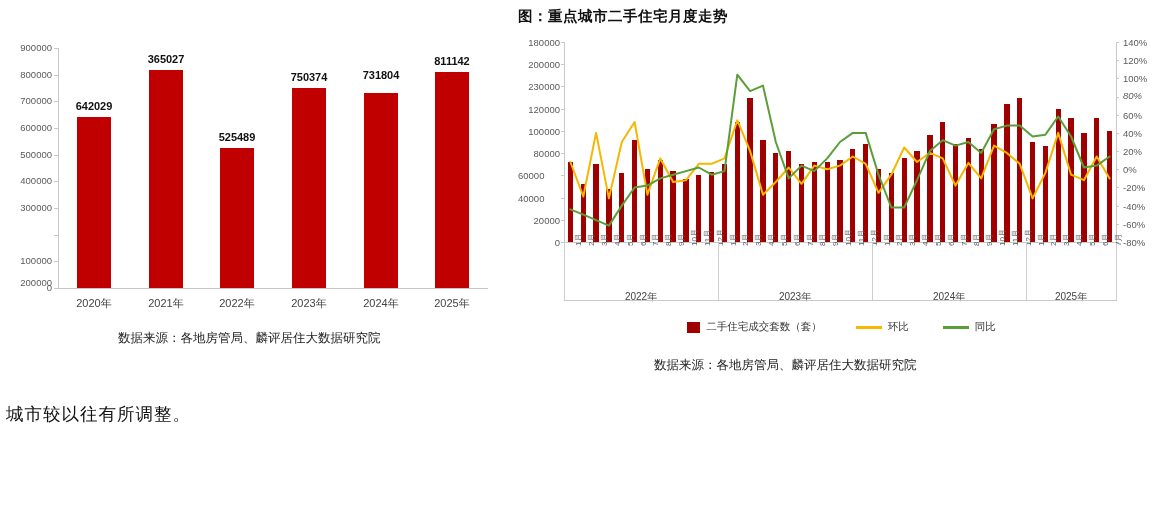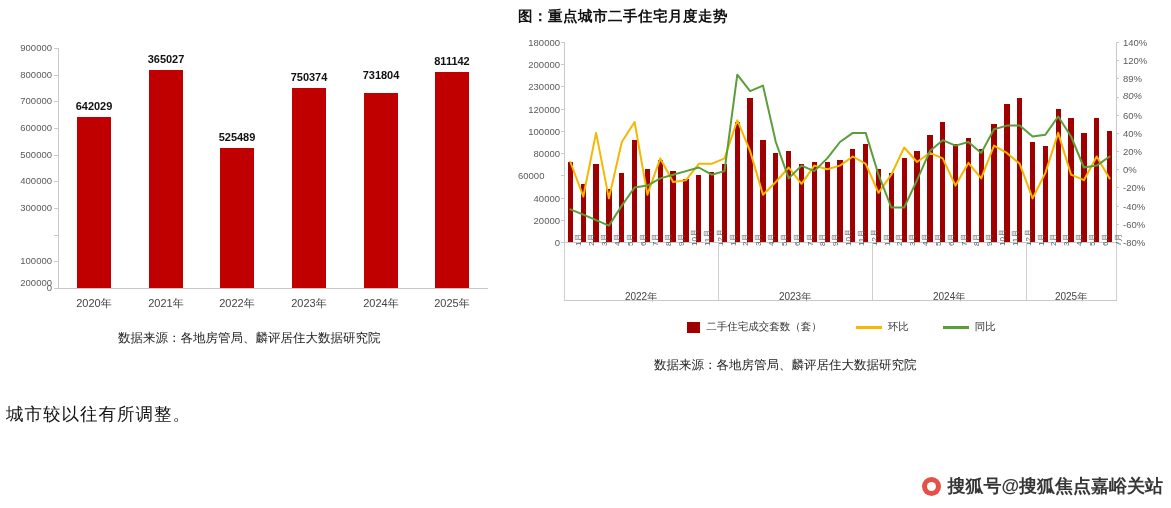--- a/index.html
+++ b/index.html
@@ -266,21 +266,21 @@
 
     <div class="plot" id="right-plot" style="left:52px; top:42px; width:552px; height:200px;">
         <div class="axis-line" style="left: 0px; top: 0px; width: 1px; height: 200px;"></div>
         <div class="axis-line" style="left: 552px; top: 0px; width: 1px; height: 200px;"></div>
         <div class="axis-line" style="left: 0px; top: 200px; width: 552px; height: 1px;"></div>
         <div class="axis-line" style="left: -3px; top: 200px; width: 3px; height: 1px;"></div>
         <div class="tick-label" style="left: -46px; top: 195px; width: 42px; text-align: right;">0</div>
         <div class="axis-line" style="left: -3px; top: 178px; width: 3px; height: 1px;"></div>
         <div class="tick-label" style="left: -46px; top: 173px; width: 42px; text-align: right;">20000</div>
         <div class="axis-line" style="left: -3px; top: 156px; width: 3px; height: 1px;"></div>
-        <div class="tick-label" style="left: -46px; top: 151px; width: 42px; text-align: right;">40000</div>
+        <div class="tick-label" style="left: -46px; top: 151px; width: 42px; text-align: left;">40000</div>
         <div class="axis-line" style="left: -3px; top: 133px; width: 3px; height: 1px;"></div>
         <div class="tick-label" style="left: -46px; top: 128px; width: 42px; ">60000</div>
         <div class="axis-line" style="left: -3px; top: 111px; width: 3px; height: 1px;"></div>
         <div class="tick-label" style="left: -46px; top: 106px; width: 42px; text-align: right;">80000</div>
         <div class="axis-line" style="left: -3px; top: 89px; width: 3px; height: 1px;"></div>
         <div class="tick-label" style="left: -46px; top: 84px; width: 42px; text-align: right;">100000</div>
         <div class="axis-line" style="left: -3px; top: 67px; width: 3px; height: 1px;"></div>
         <div class="tick-label" style="left: -46px; top: 62px; width: 42px; text-align: right;">120000</div>
         <div class="axis-line" style="left: -3px; top: 44px; width: 3px; height: 1px;"></div>
         <div class="tick-label" style="left: -46px; top: 39px; width: 42px; text-align: right;">230000</div>
@@ -300,21 +300,21 @@
         <div class="tick-label right-axis" style="left: 559px; top: 122px; width: 40px;">0%</div>
         <div class="axis-line" style="left: 552px; top: 109px; width: 3px; height: 1px;"></div>
         <div class="tick-label right-axis" style="left: 559px; top: 104px; width: 40px;">20%</div>
         <div class="axis-line" style="left: 552px; top: 91px; width: 3px; height: 1px;"></div>
         <div class="tick-label right-axis" style="left: 559px; top: 86px; width: 40px;">40%</div>
         <div class="axis-line" style="left: 552px; top: 73px; width: 3px; height: 1px;"></div>
         <div class="tick-label right-axis" style="left: 559px; top: 68px; width: 40px;">60%</div>
         <div class="axis-line" style="left: 552px; top: 55px; width: 3px; height: 1px;"></div>
         <div class="tick-label right-axis" style="left: 559px; top: 48px; width: 40px; font-style: italic;">80%</div>
         <div class="axis-line" style="left: 552px; top: 36px; width: 3px; height: 1px;"></div>
-        <div class="tick-label right-axis" style="left: 559px; top: 31px; width: 40px;">89%</div>
+        <div class="tick-label right-axis" style="left: 559px; top: 31px; width: 40px;">100%</div>
         <div class="axis-line" style="left: 552px; top: 18px; width: 3px; height: 1px;"></div>
         <div class="tick-label right-axis" style="left: 559px; top: 13px; width: 40px;">120%</div>
         <div class="axis-line" style="left: 552px; top: 0px; width: 3px; height: 1px;"></div>
         <div class="tick-label right-axis" style="left: 559px; top: -5px; width: 40px;">140%</div>
         <div class="bar" style="left: 3.7px; width: 5.4px; height: 80px; background: rgb(160, 0, 0);"></div>
         <div class="bar" style="left: 16.6px; width: 5.4px; height: 57.8px; background: rgb(160, 0, 0);"></div>
         <div class="bar" style="left: 29.4px; width: 5.4px; height: 77.8px; background: rgb(160, 0, 0);"></div>
         <div class="bar" style="left: 42.2px; width: 5.4px; height: 53.3px; background: rgb(160, 0, 0);"></div>
         <div class="bar" style="left: 55.1px; width: 5.4px; height: 68.9px; background: rgb(160, 0, 0);"></div>
         <div class="bar" style="left: 67.9px; width: 5.4px; height: 102.2px; background: rgb(160, 0, 0);"></div>
@@ -429,18 +429,14 @@
       </div>
     </div>
 
     <div class="source-note source-right" style="left:142px; top:357px;">数据来源：各地房管局、麟评居住大数据研究院</div>
   </div>
 
   <div class="footnote">
     <div>城市较以往有所调整。</div>
   </div>
 
-  <div class="watermark">
-    <span class="wm-dot"></span>
-    <span>搜狐号@搜狐焦点嘉峪关站</span>
-  </div>
 
 </div>
 
 </body></html>

